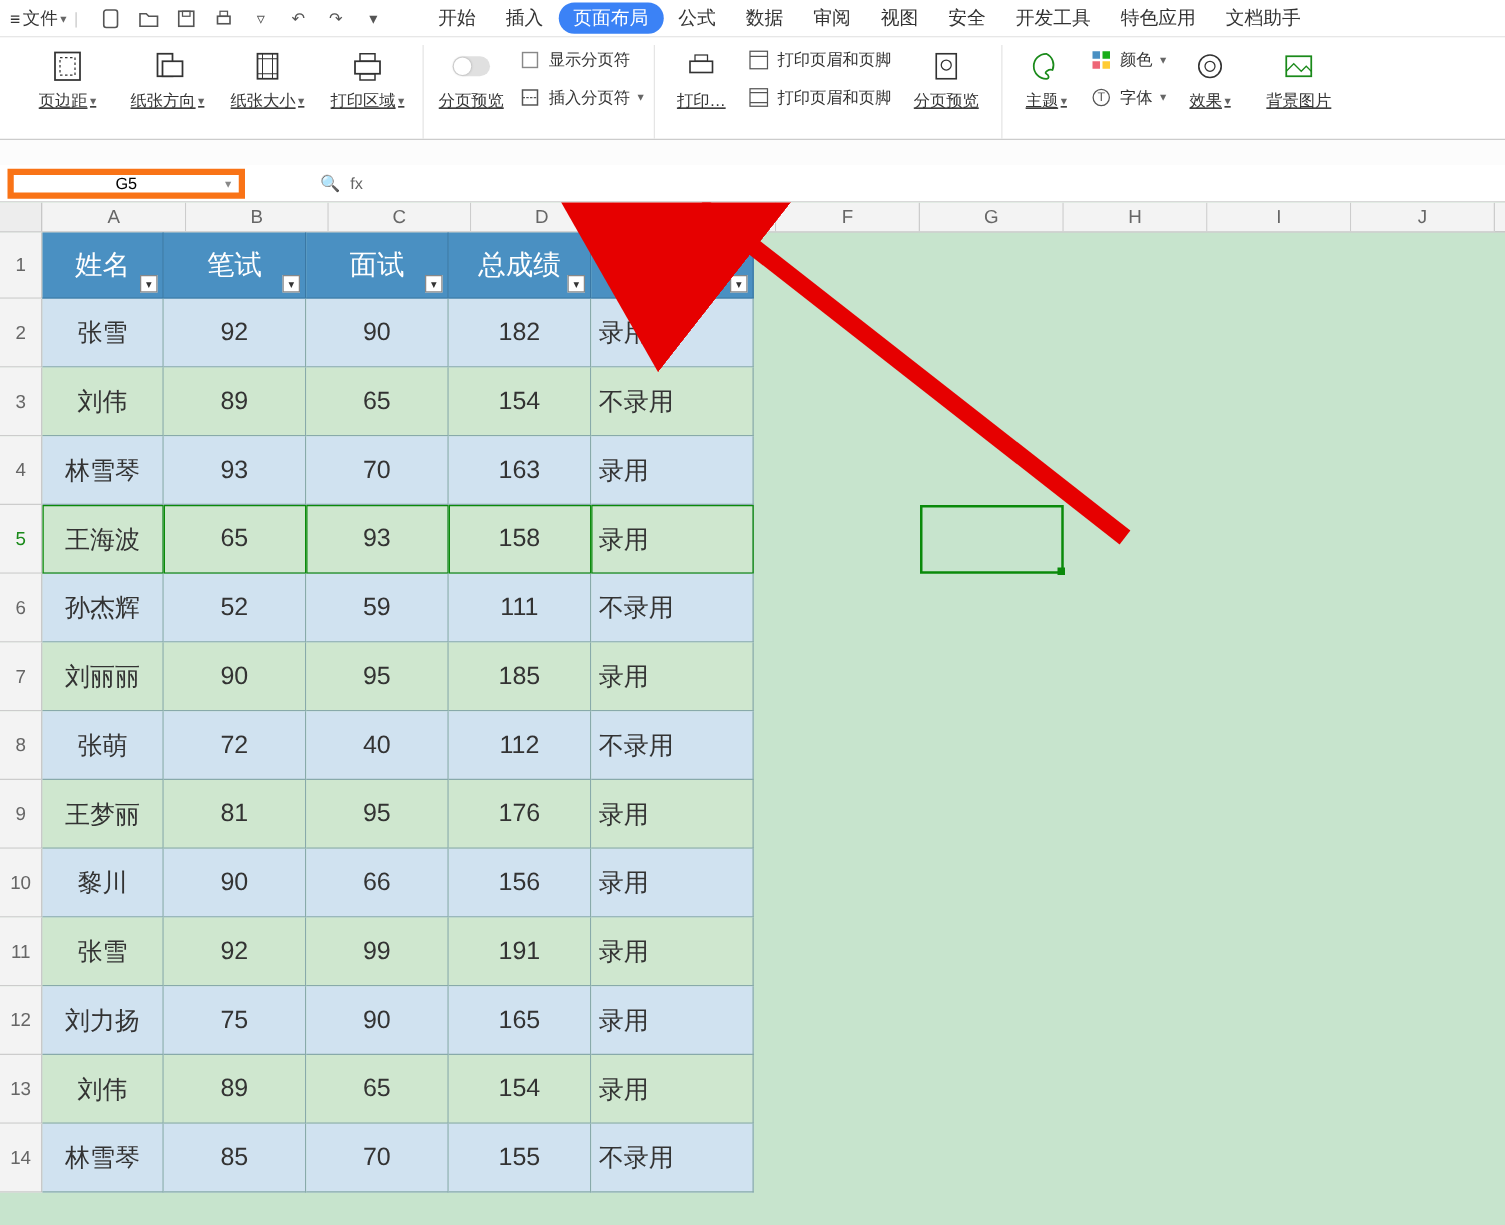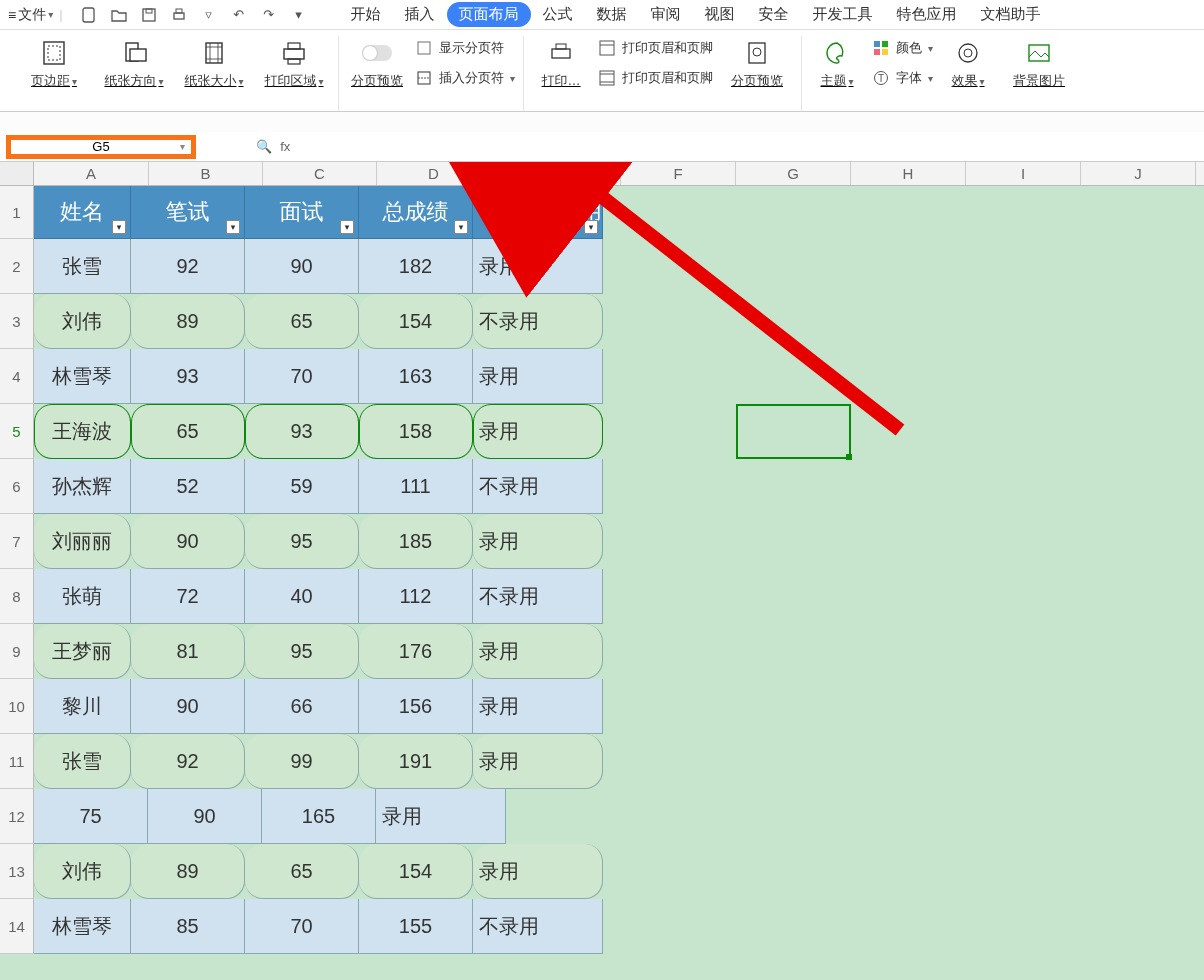--- a/index.html
+++ b/index.html
@@ -48,21 +48,21 @@
 .rh.sel { color: #1a8a1a; }
 .cell { border-right: 1px solid #8aa; border-bottom: 1px solid #8aa; display: flex; align-items: center; justify-content: center; font-size: 20px; color: #333; position: relative; }
 .cell.colA { width: 97px; } .cell.colB,.cell.colC,.cell.colD { width: 114px; } .cell.colE { width: 130px; justify-content: flex-start; padding-left: 6px; }
 
 
 .hdr .cell { background: #4a90c2; color: #fff; font-size: 22px; border-right: 1px solid #3a78a4; border-bottom: 1px solid #3a78a4; }
 .hdr .cell .farrow { position: absolute; right: 4px; bottom: 4px; width: 14px; height: 14px; background: #fff; border: 1px solid #888; display: flex; align-items: center; justify-content: center; font-size: 9px; color: #333; }
 
 
 .row.even .cell { background: #d0e2f0; }
-.row.odd  .cell { background: #cfe7cf; border-radius: 18px; }
+.row.odd  .cell { background: #cfe7cf; }
 
 
 .selcell { position: absolute; left: calc(34px + 115px + 114px*3 + 130px + 115px); top: calc(24px + 53px + 55px*3); width: 115px; height: 55px; border: 2px solid #0a8a0a; background: transparent; }
 .selcell::after { content: ""; position: absolute; right: -3px; bottom: -3px; width: 6px; height: 6px; background: #0a8a0a; }
 
 
 .row.activeSel .cell { outline: 1px solid #0a8a0a; outline-offset: -1px; }
 
 
 .arrow { position: absolute; pointer-events: none; }
@@ -342,21 +342,21 @@
           <span class="farrow">▾</span>
         </div>
       <div class="cell colC">
           <span>面试</span>
           <span class="farrow">▾</span>
         </div>
       <div class="cell colD">
           <span>总成绩</span>
           <span class="farrow">▾</span>
         </div>
-      <div class="cell colE" style="justify-content:flex-end">
+      <div class="cell colE" style="justify-content:center">
           <span>是否录用</span>
           <span class="farrow">▾</span>
         </div>
     </div>
 
   <div class="row even">
         <div class="rh">2</div>
         <div class="cell colA">张雪</div>
         <div class="cell colB">92</div>
         <div class="cell colC">90</div>
@@ -430,20 +430,21 @@
       <div class="row odd">
         <div class="rh">11</div>
         <div class="cell colA">张雪</div>
         <div class="cell colB">92</div>
         <div class="cell colC">99</div>
         <div class="cell colD">191</div>
         <div class="cell colE">录用</div>
       </div>
       <div class="row even">
         <div class="rh">12</div>
+        <div class="cell colA">刘力扬</div>
         <div class="cell colB">75</div>
         <div class="cell colC">90</div>
         <div class="cell colD">165</div>
         <div class="cell colE">录用</div>
       </div>
       <div class="row odd">
         <div class="rh">13</div>
         <div class="cell colA">刘伟</div>
         <div class="cell colB">89</div>
         <div class="cell colC">65</div>

